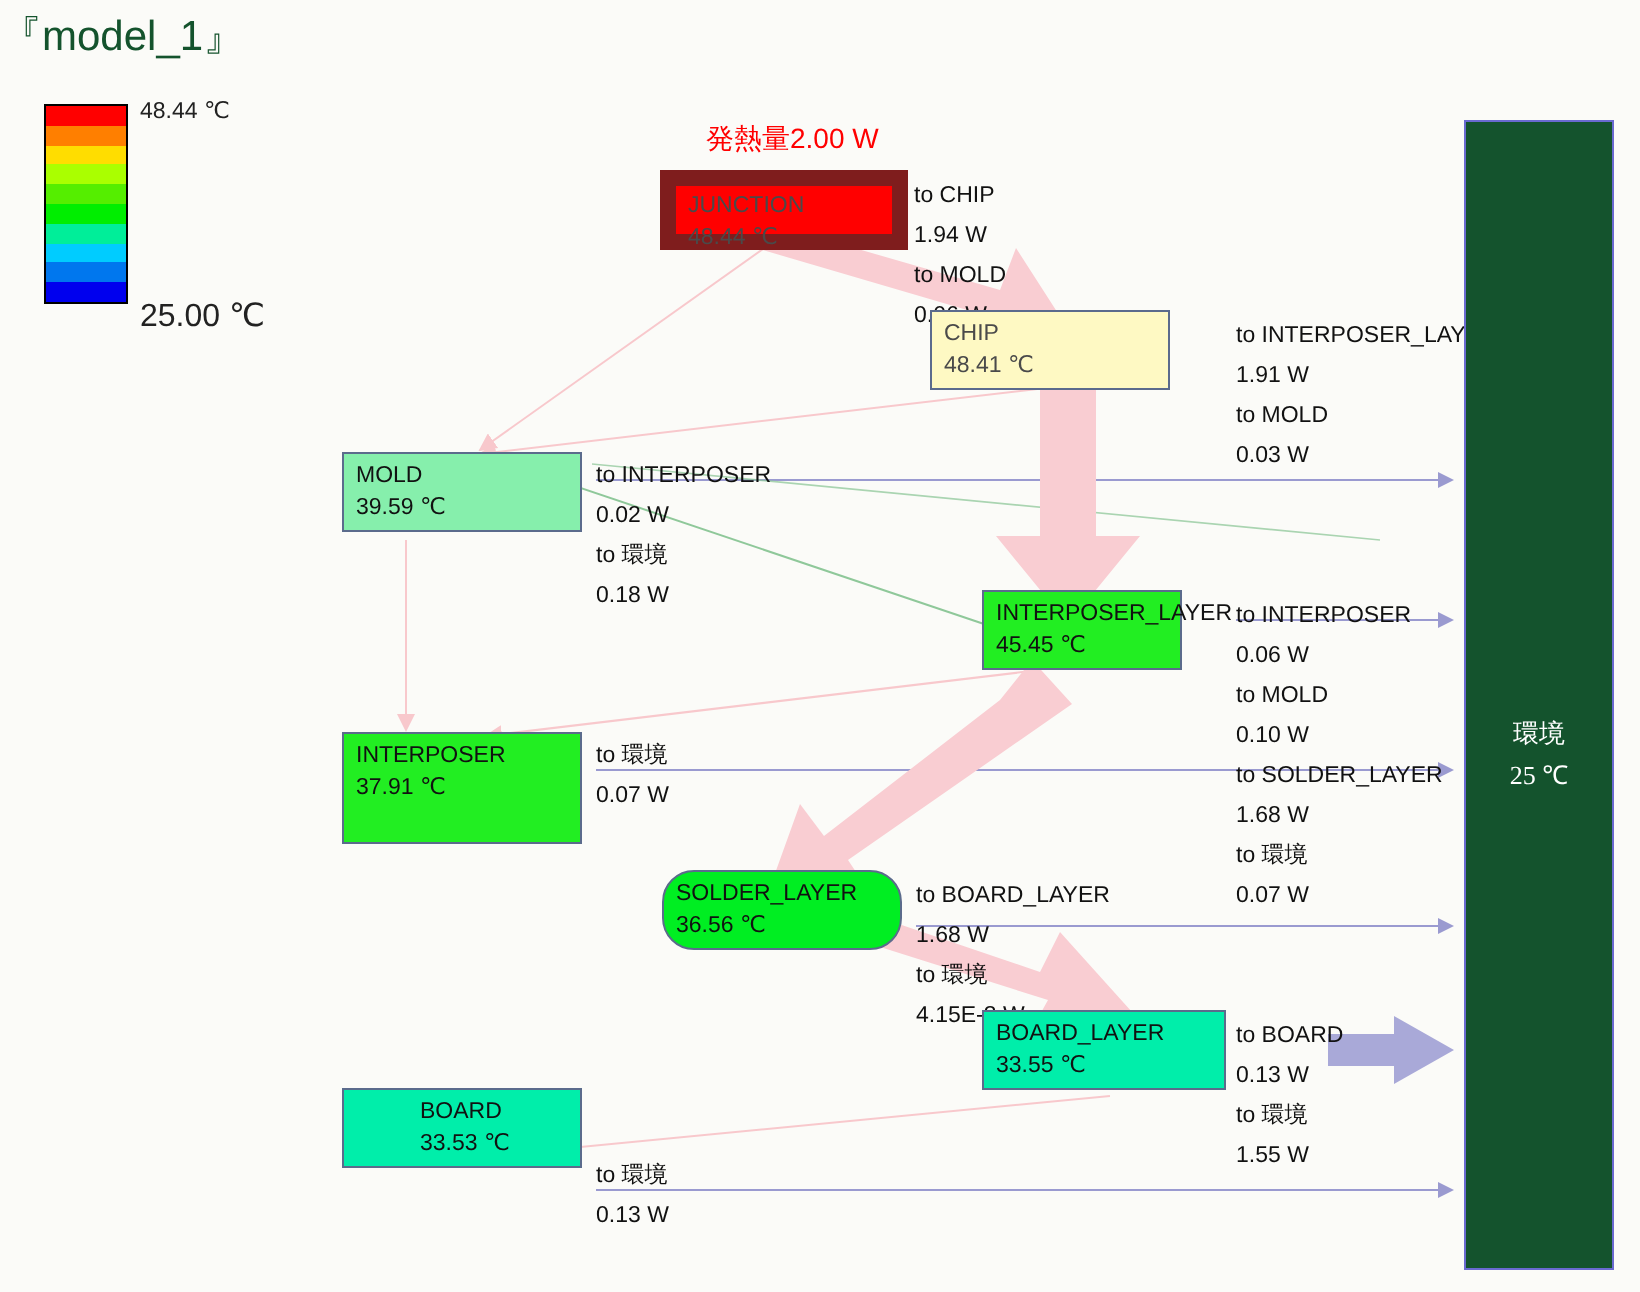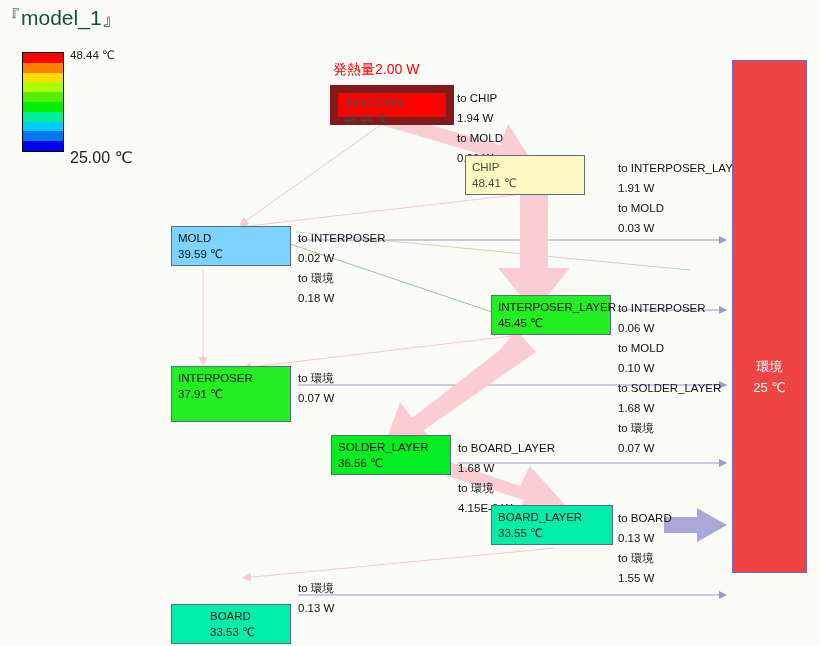--- a/index.html
+++ b/index.html
@@ -35,22 +35,22 @@
   .node .tp{font-size:11.5px;line-height:17px;color:#111;white-space:nowrap;}
   .node.junction{border:8px solid #7f1d1d;padding:3px 6px 0 6px;}
   .node.junction .nm,.node.junction .tp{color:#4a4a4a;}
   .node.chip .nm,.node.chip .tp{color:#4a4a4a;}
 
   
   .flows{position:absolute;font-size:11.5px;color:#111;white-space:nowrap;}
   .flows .ln{line-height:20px;height:20px;}
 
   
-  .env{position:absolute;left:732px;top:60px;width:75px;height:513px;
-       background:#ef4444;border:1px solid #6a6ad0;box-sizing:border-box;}
+  .env{position:absolute;left:732px;top:60px;width:75px;height:575px;
+       background:#14532d;border:1px solid #6a6ad0;box-sizing:border-box;font-family:Liberation Serif, serif;}
   .env .etxt{position:absolute;left:0;top:295px;width:100%;text-align:center;
              color:#ffffff;font-size:13px;line-height:21px;}
 </style>
 </head>
 <body>
 
 <div id="stage">
 
   <div class="title">『model_1』</div>
 
@@ -117,21 +117,21 @@
       <path d="M337,112 L487,156 L478,178 L544,180 L508,124 L500,145 L344,100 z" fill="#f9cdd2"></path>
 
       <path d="M520,190 L548,190 L548,268 L570,268 L534,312 L498,268 L520,268 z" fill="#f9cdd2"></path>
 
       <path d="M516,330 L536,352 L424,430 L436,448 L382,452 L400,402 L412,418 L500,350 z" fill="#f9cdd2"></path>
 
       <path d="M394,470 L414,450 L520,486 L530,466 L566,506 L514,518 L524,500 L410,464 z" fill="#f9cdd2"></path>
     </g>
   </svg>
 
-  <div class="heatsrc" style="left:333px;top:61px;">発熱量2.00 W</div>
+  <div class="heatsrc" style="left:353px;top:61px;">発熱量2.00 W</div>
 
   <div class="node junction" style="left:330px;top:85px;width:124px;height:40px;background:#ff0000;">
     <div class="nm">JUNCTION</div>
     <div class="tp">48.44 ℃</div>
   </div>
   <div class="flows" style="left:457px;top:88px;">
     <div class="ln">to CHIP</div>
     <div class="ln">1.94 W</div>
     <div class="ln">to MOLD</div>
     <div class="ln">0.06 W</div>
@@ -141,32 +141,32 @@
     <div class="nm">CHIP</div>
     <div class="tp">48.41 ℃</div>
   </div>
   <div class="flows" style="left:618px;top:158px;">
     <div class="ln">to INTERPOSER_LAYER</div>
     <div class="ln">1.91 W</div>
     <div class="ln">to MOLD</div>
     <div class="ln">0.03 W</div>
   </div>
 
-  <div class="node" style="left:171px;top:226px;width:120px;height:40px;background:#7dd3fc;">
+  <div class="node" style="left:171px;top:226px;width:120px;height:40px;background:#86efac;">
     <div class="nm">MOLD</div>
     <div class="tp">39.59 ℃</div>
   </div>
   <div class="flows" style="left:298px;top:228px;">
     <div class="ln">to INTERPOSER</div>
     <div class="ln">0.02 W</div>
     <div class="ln">to 環境</div>
     <div class="ln">0.18 W</div>
   </div>
 
-  <div class="node" style="left:491px;top:295px;width:120px;height:40px;background:#22ee22;">
+  <div class="node" style="left:491px;top:295px;width:100px;height:40px;background:#22ee22;">
     <div class="nm">INTERPOSER_LAYER</div>
     <div class="tp">45.45 ℃</div>
   </div>
   <div class="flows" style="left:618px;top:298px;">
     <div class="ln">to INTERPOSER</div>
     <div class="ln">0.06 W</div>
     <div class="ln">to MOLD</div>
     <div class="ln">0.10 W</div>
     <div class="ln">to SOLDER_LAYER</div>
     <div class="ln">1.68 W</div>
@@ -176,21 +176,21 @@
 
   <div class="node" style="left:171px;top:366px;width:120px;height:56px;background:#22ee22;">
     <div class="nm">INTERPOSER</div>
     <div class="tp">37.91 ℃</div>
   </div>
   <div class="flows" style="left:298px;top:368px;">
     <div class="ln">to 環境</div>
     <div class="ln">0.07 W</div>
   </div>
 
-  <div class="node" style="left:331px;top:435px;width:120px;height:40px;background:#00ee22;">
+  <div class="node" style="left:331px;top:435px;width:120px;height:40px;background:#00ee22;border-radius:16px;">
     <div class="nm">SOLDER_LAYER</div>
     <div class="tp">36.56 ℃</div>
   </div>
   <div class="flows" style="left:458px;top:438px;">
     <div class="ln">to BOARD_LAYER</div>
     <div class="ln">1.68 W</div>
     <div class="ln">to 環境</div>
     <div class="ln">4.15E-3 W</div>
   </div>
 
@@ -198,21 +198,21 @@
     <div class="nm">BOARD_LAYER</div>
     <div class="tp">33.55 ℃</div>
   </div>
   <div class="flows" style="left:618px;top:508px;">
     <div class="ln">to BOARD</div>
     <div class="ln">0.13 W</div>
     <div class="ln">to 環境</div>
     <div class="ln">1.55 W</div>
   </div>
 
-  <div class="node" style="left:171px;top:604px;width:120px;height:40px;background:#00eeaa;padding-left:38px;">
+  <div class="node" style="left:171px;top:544px;width:120px;height:40px;background:#00eeaa;padding-left:38px;">
     <div class="nm">BOARD</div>
     <div class="tp">33.53 ℃</div>
   </div>
   <div class="flows" style="left:298px;top:578px;">
     <div class="ln">to 環境</div>
     <div class="ln">0.13 W</div>
   </div>
 
   <div class="env">
     <div class="etxt">

